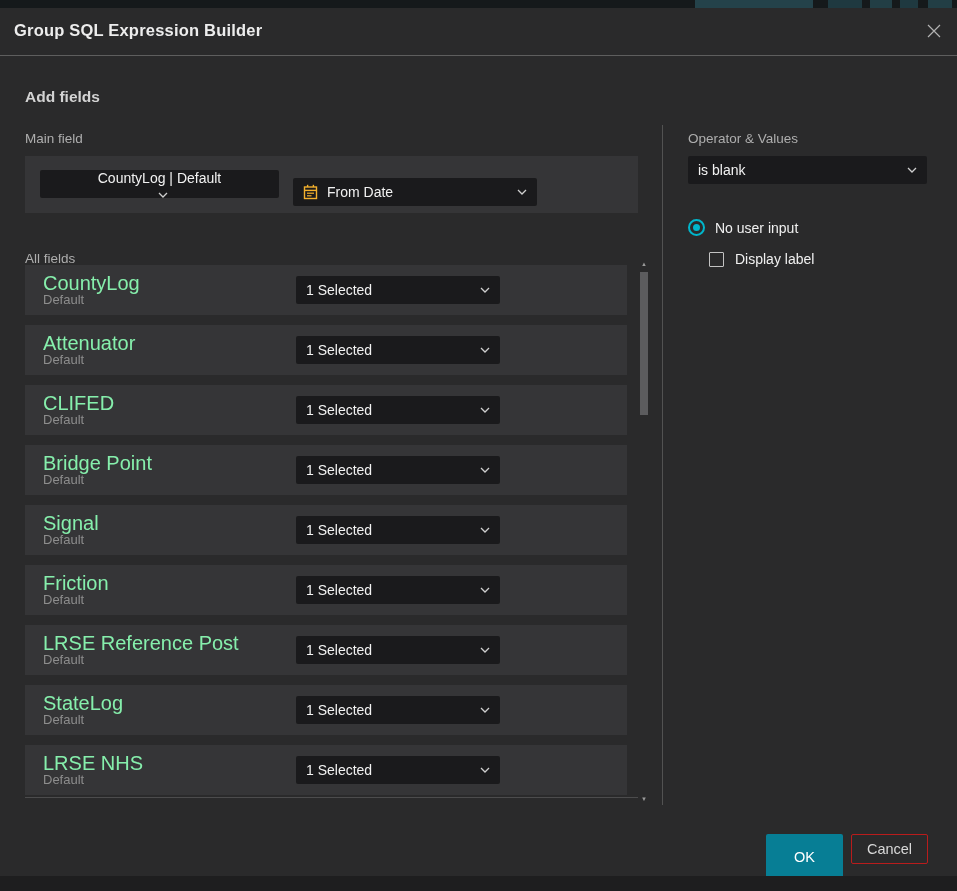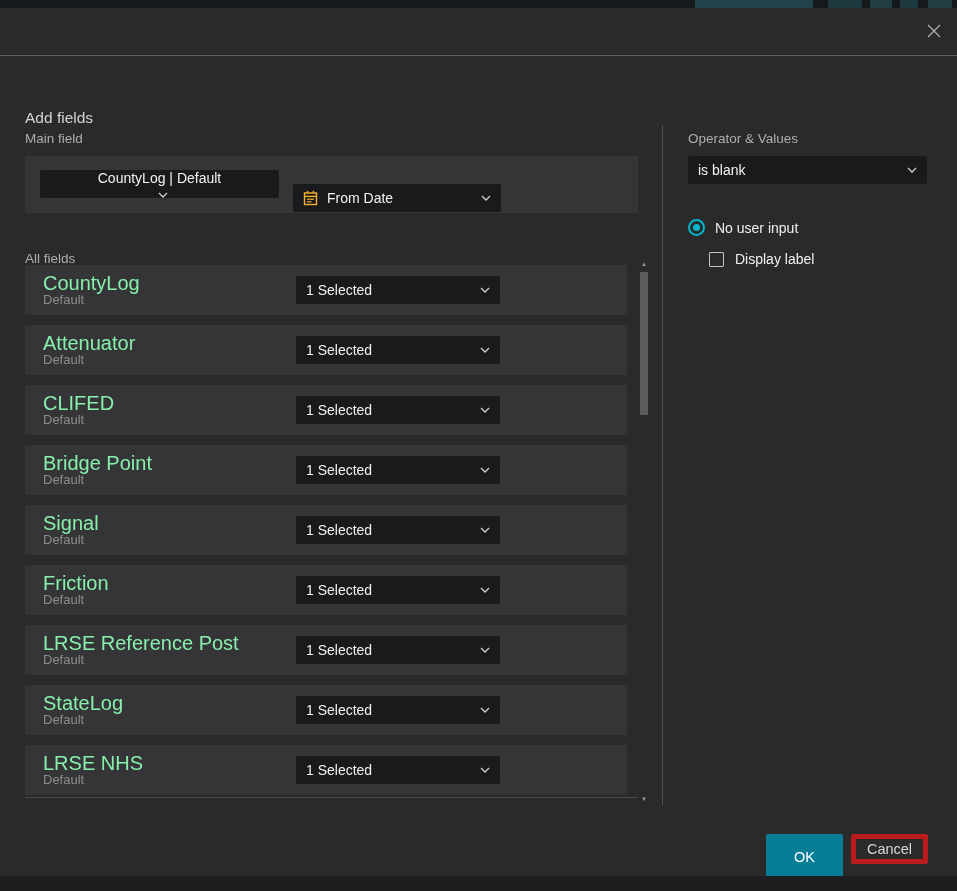--- a/index.html
+++ b/index.html
@@ -8,32 +8,32 @@
   
   .backdrop-top{position:absolute;left:0;top:0;width:957px;height:8px;background:#15191b;}
   .frag{position:absolute;top:0;height:8px;}
   
   .dialog{position:absolute;left:0;top:8px;width:957px;height:868px;background:#2a2a2b;}
   .backdrop-bottom{position:absolute;left:0;top:876px;width:957px;height:15px;background:#1e1e1f;}
   .titlebar{position:absolute;left:0;top:0;width:957px;height:47px;}
   .title{position:absolute;left:14px;top:13px;font-size:16.5px;font-weight:700;color:#ededed;letter-spacing:.2px;}
   .close{position:absolute;right:13px;top:13px;width:20px;height:20px;cursor:pointer;display:flex;align-items:center;justify-content:center;}
   .hsep{position:absolute;left:0;top:47px;width:957px;height:1px;background:#5e5e5e;}
-  .h-add{position:absolute;left:25px;top:80px;font-size:15.5px;font-weight:400;color:#d3d3d3;margin-top:21px;}
+  .h-add{position:absolute;left:25px;top:80px;font-size:15.5px;font-weight:700;color:#d3d3d3;}
   .lbl{position:absolute;font-size:13.5px;font-weight:400;color:#aeaeae;}
   .main-lbl{left:25px;top:123px;}
   .all-lbl{left:25px;top:243px;}
   .op-lbl{left:688px;top:123px;}
   .main-panel{position:absolute;left:25px;top:148px;width:613px;height:57px;background:#353537;}
   .sel{background:#1a1a1c;color:#f2f2f2;font-size:14px;display:flex;align-items:center;
        padding:0 10px;border-radius:2px;box-sizing:border-box;cursor:pointer;}
   .sel .grow{flex:1 1 auto;overflow:hidden;white-space:nowrap;}
   .sel svg.chev{flex:0 0 auto;margin-left:6px;}
   .sel-layer{position:absolute;left:15px;top:14px;width:239px;height:28px;flex-direction:column;}
-  .sel-field{position:absolute;left:268px;top:28px;width:208px;height:28px;}
+  .sel-field{position:absolute;left:268px;top:22px;width:244px;height:28px;}
   .cal{flex:0 0 auto;margin-right:9px;display:flex;}
   .rows{position:absolute;left:25px;top:257px;width:602px;}
   .row{position:relative;width:602px;height:50px;margin-bottom:10px;background:#353537;}
   .row-name{position:absolute;left:18px;top:7px;font-size:20px;color:#86efac;text-align:right;}
   .row-sub{position:absolute;left:18px;top:27px;font-size:13px;color:#8d8d8d;}
   .row-sel{position:absolute;left:271px;top:11px;width:204px;height:28px;}
   .list-bottom-line{position:absolute;left:25px;top:789px;width:613px;height:1px;background:#4c4c4d;}
   .scrollbar{position:absolute;left:637px;top:250px;width:14px;height:547px;}
   .sb-up,.sb-down{position:absolute;left:0;width:14px;text-align:center;font-size:6px;color:#9a9a9a;line-height:8px;}
   .sb-up{top:2px;} .sb-down{bottom:2px;}
@@ -43,38 +43,39 @@
   .radio-row{position:absolute;left:688px;top:211px;display:flex;align-items:center;cursor:pointer;}
   .radio{width:13px;height:13px;border:2px solid #00b6cb;border-radius:50%;background:#2a2a2b;
          display:inline-flex;align-items:center;justify-content:center;margin-right:10px;}
   .radio.checked::after{content:"";width:7px;height:7px;border-radius:50%;background:#00b6cb;}
   .radio-row .txt,.check-row .txt{font-size:14px;color:#f0f0f0;}
   .check-row{position:absolute;left:709px;top:243px;display:flex;align-items:center;cursor:pointer;}
   .checkbox{width:13px;height:13px;border:1px solid #c3c3c3;background:transparent;margin-right:11px;border-radius:1px;}
   .btn-ok{position:absolute;left:766px;top:826px;width:77px;height:46px;background:#077e95;border:none;
           color:#ffffff;font-size:14.5px;font-family:"Liberation Sans",sans-serif;border-radius:2px;cursor:pointer;}
   .btn-cancel{position:absolute;left:851px;top:826px;width:77px;height:30px;background:transparent;
-          border:5px solid #b91c1c;color:#d8d8d8;font-size:14.5px;font-family:"Liberation Sans",sans-serif;border-radius:2px;cursor:pointer;}
+          border:1px solid #b91c1c;color:#d8d8d8;font-size:14.5px;font-family:"Liberation Sans",sans-serif;border-radius:2px;cursor:pointer;}
 </style>
 </head>
 <body>
 
 <div class="stage">
 
   <div class="backdrop-top">
     <div class="frag" style="left:695px;width:118px;background:#24424a;"></div>
     <div class="frag" style="left:828px;width:34px;background:#1f3940;"></div>
     <div class="frag" style="left:870px;width:22px;background:#223e45;"></div>
     <div class="frag" style="left:900px;width:18px;background:#1f3940;"></div>
     <div class="frag" style="left:928px;width:24px;background:#223e45;"></div>
   </div>
 
   <div class="dialog">
 
     <div class="titlebar">
+      <span class="title">Group SQL Expression Builder</span>
       <span class="close">
         <svg width="16" height="16" viewBox="0 0 16 16">
             <path d="M2 2l12 12M14 2L2 14" stroke="#b2b2b2" stroke-width="1.2"></path>
           </svg>
       </span>
     </div>
     <div class="hsep"></div>
 
     <div class="h-add">Add fields</div>
 

